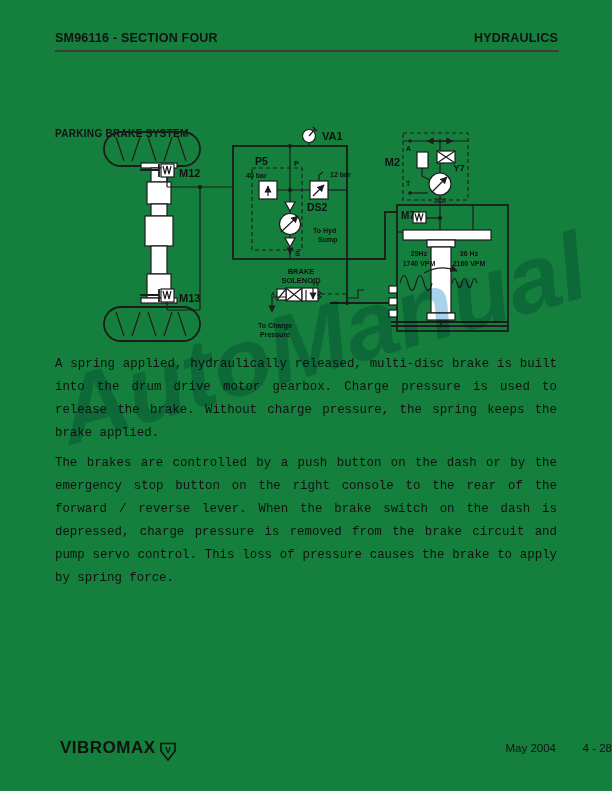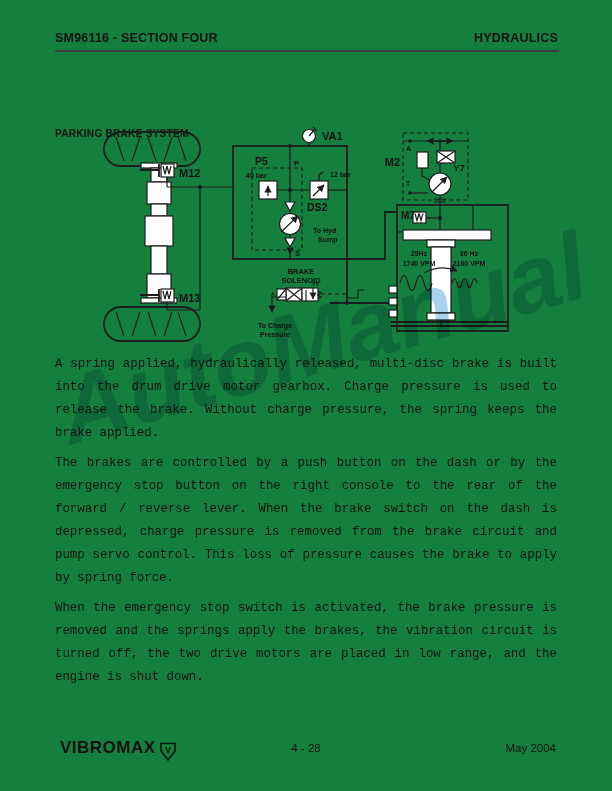--- a/index.html
+++ b/index.html
@@ -20,21 +20,21 @@
     position:absolute;left:48px;top:368px;z-index:6;
     font-family:"Liberation Sans",sans-serif;font-weight:bold;font-style:italic;
     font-size:95px;line-height:1;white-space:nowrap;color:#a9d2ec;
     transform:rotate(-16deg);transform-origin:0 0;
     mix-blend-mode:multiply;pointer-events:none;
   }
   .footer{position:absolute;left:0;right:0;top:736px;height:30px;}
   .brand{position:absolute;left:60px;top:2px;display:flex;align-items:flex-start;}
   .brand-text{font-size:17px;font-weight:bold;letter-spacing:.5px;font-stretch:condensed;}
   .brand svg{margin-left:3px;margin-top:4px;}
-  .pageno{position:absolute;left:0;right:0;top:6px;text-align:center;font-size:11.5px;}
+  .pageno{position:absolute;left:0;right:0;top:6px;text-align:right;font-size:11.5px;}
   .docdate{position:absolute;right:56px;top:6px;font-size:11.5px;}
   
   .ln{stroke:#1c1c1c;stroke-width:1.2;fill:none;}
   .lnb{stroke:#1c1c1c;stroke-width:1.8;fill:none;}
   .box{stroke:#1c1c1c;stroke-width:1.2;fill:#fff;}
   .dsh{stroke:#1c1c1c;stroke-width:1.1;fill:none;stroke-dasharray:4 3;}
   .lbl{font-family:"Liberation Sans",sans-serif;font-weight:bold;fill:#111;}
   .dot{fill:#1c1c1c;}
 </style>
 </head>
@@ -222,21 +222,20 @@
       <text x="419" y="136" class="lbl" font-size="7" text-anchor="middle">29Hz</text>
       <text x="419" y="146" class="lbl" font-size="7" text-anchor="middle">1740 VPM</text>
       <text x="469" y="136" class="lbl" font-size="7" text-anchor="middle">36 Hz</text>
       <text x="469" y="146" class="lbl" font-size="7" text-anchor="middle">2160 VPM</text>
     </svg>
   </div>
 
   <div class="bodytext">
     <p>A spring applied, hydraulically released, multi-disc brake is built into the drum drive motor gearbox. Charge pressure is used to release the brake.  Without charge pressure, the spring keeps the brake applied.</p>
     <p>The brakes are controlled by a push button on the dash or by the emergency stop button on the right console to the rear of the forward / reverse lever.  When the brake switch on the dash is depressed, charge pressure is removed from the brake circuit and pump servo control. This loss of pressure causes the brake to apply by spring force.</p>
-    <p>When the emergency stop switch is activated, the brake pressure is removed and the springs apply the brakes, the vibration circuit is turned off, the two drive motors are placed in low range, and the engine is shut down.</p>
   </div>
 
   <div class="watermark">AutoManual</div>
 
   <div class="footer">
     <div class="brand">
       <span class="brand-text">VIBROMAX</span>
       <svg width="18" height="20" viewBox="0 0 18 20">
         <path d="M2,1.5 H16 V9 L9,18 L2,9 Z" fill="none" stroke="#111" stroke-width="1.6"></path>
         <text x="9" y="10.5" text-anchor="middle" font-size="8.5" font-weight="bold" font-family="Liberation Sans, sans-serif" fill="#111">V</text>

